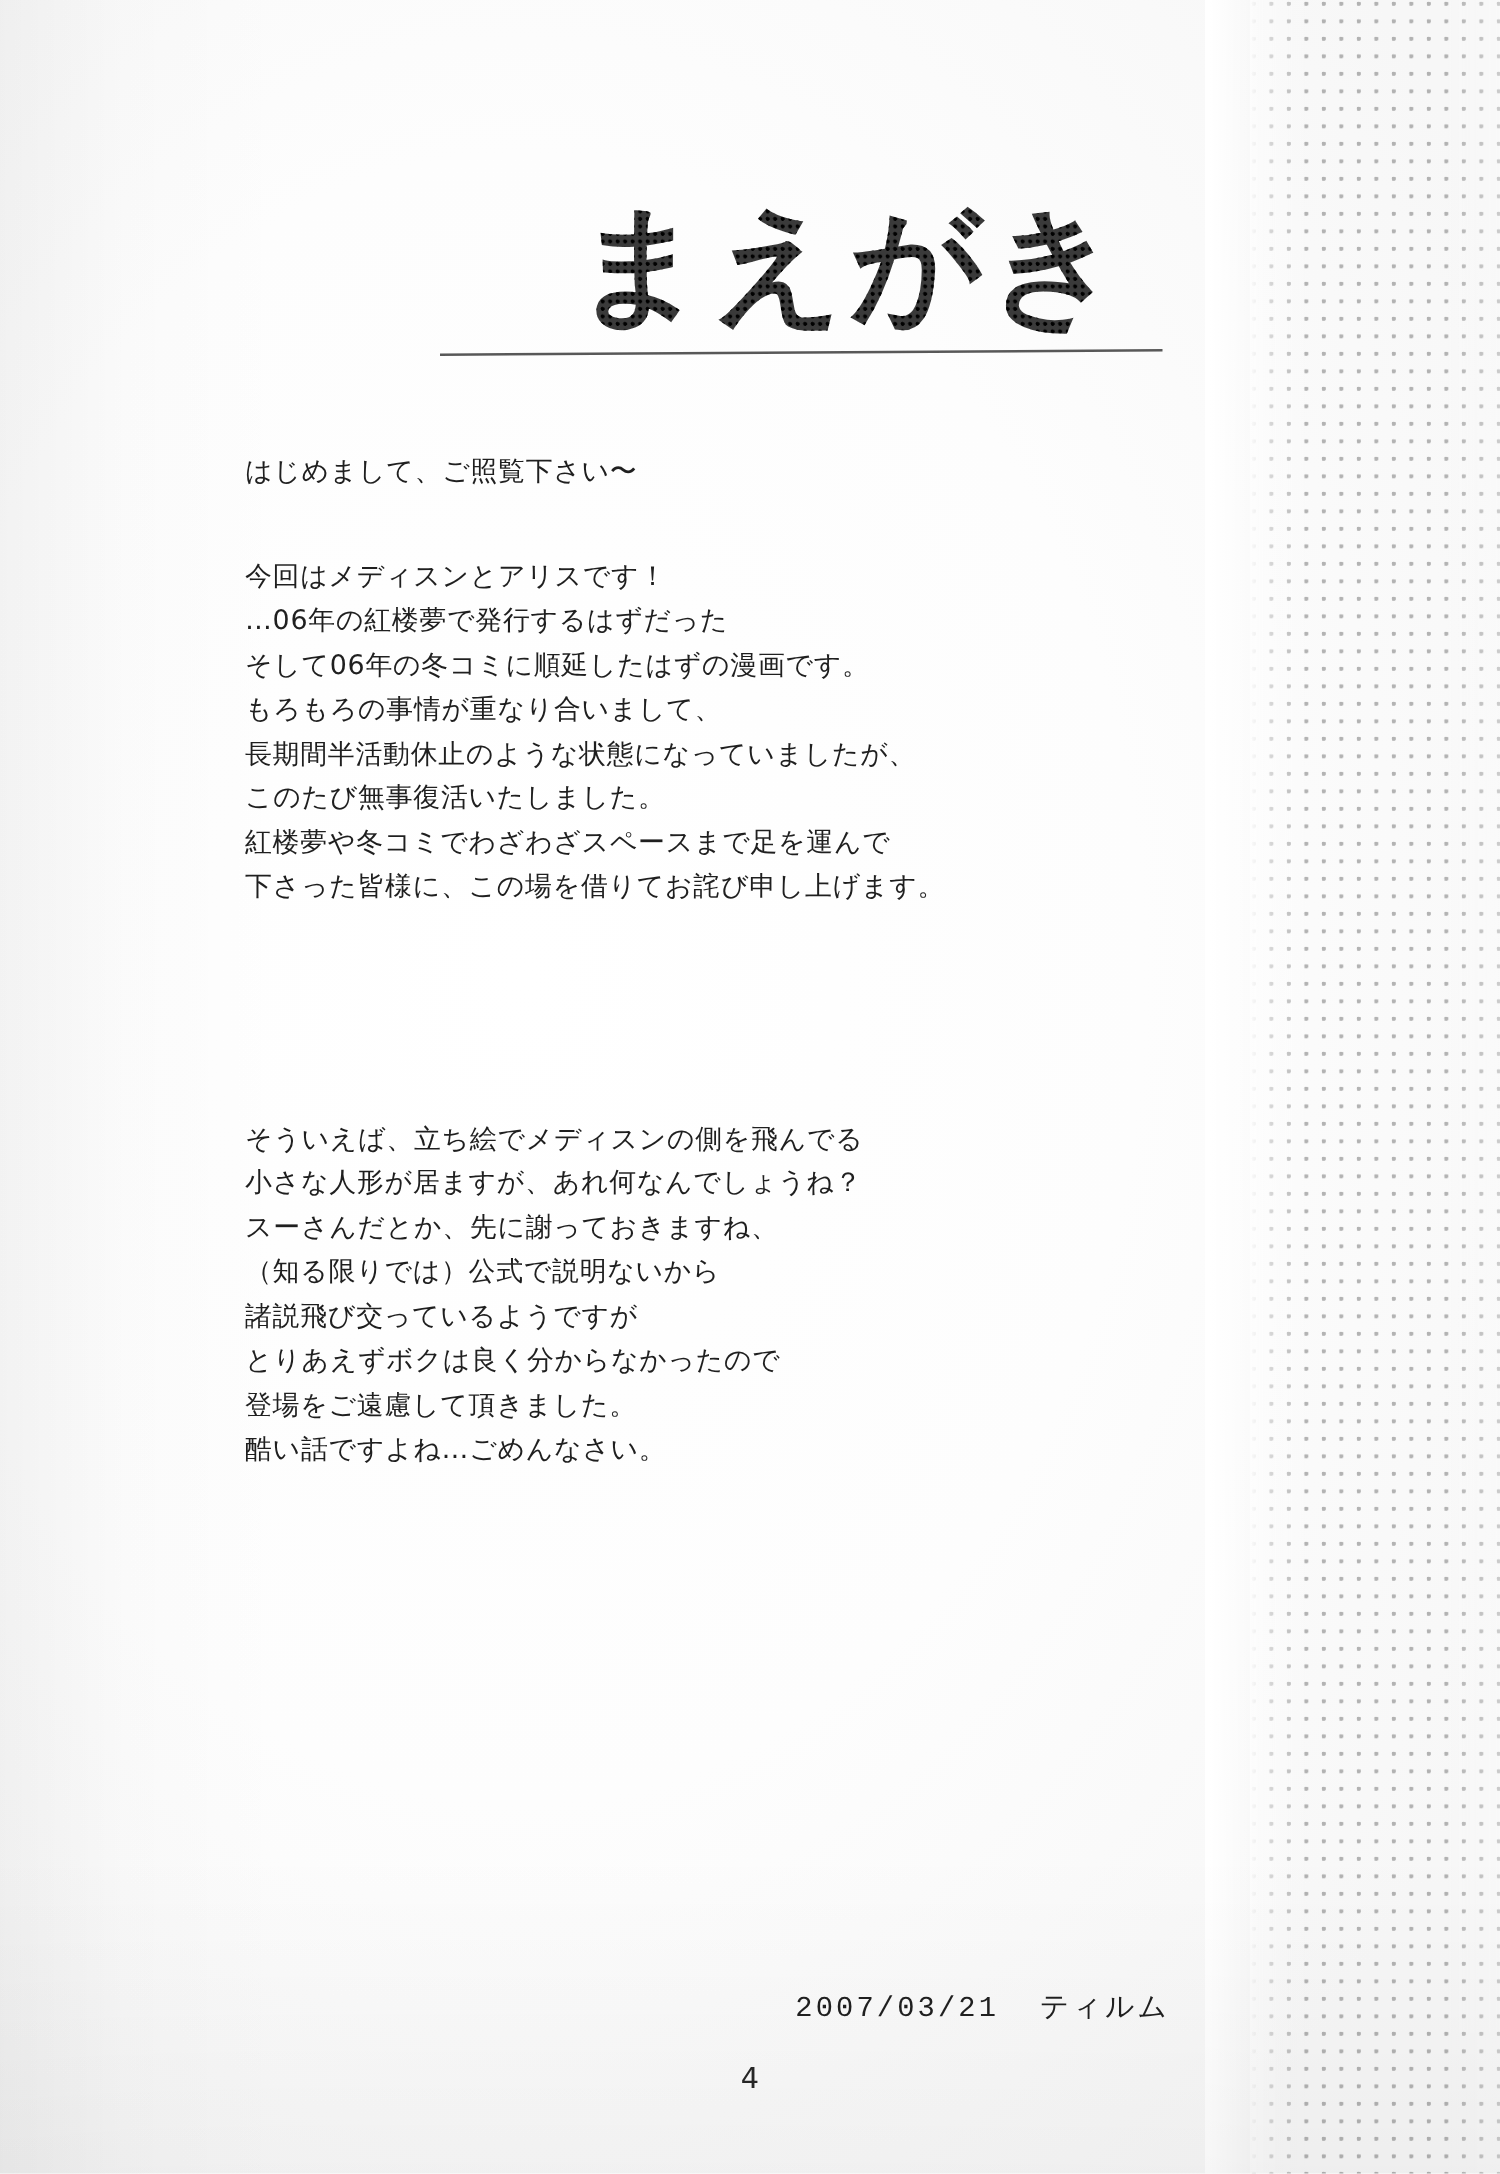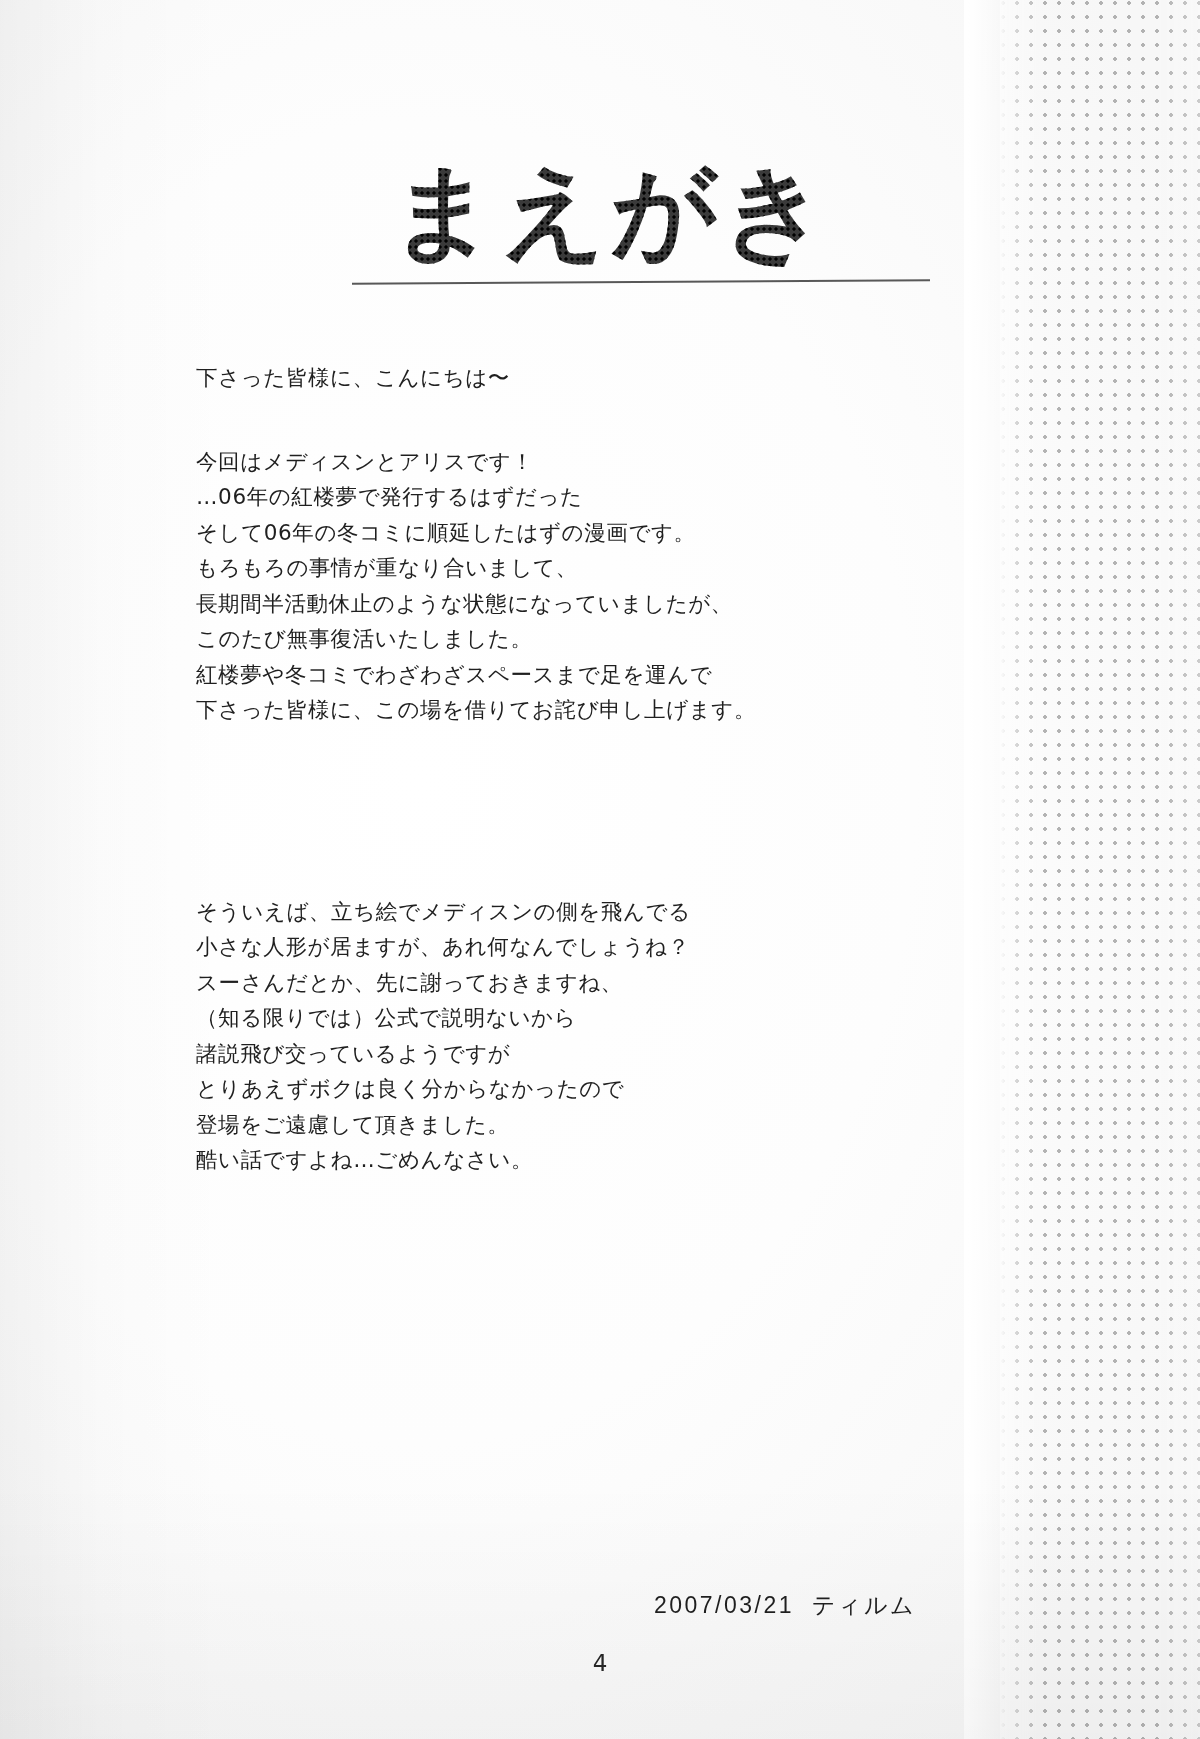--- a/index.html
+++ b/index.html
@@ -77,21 +77,21 @@
     top: 155px;
     width: 580px;
   }
   .title {
     font-family: "DejaVu Sans", sans-serif;
     font-size: 104px;
     font-weight: bold;
     letter-spacing: 4px;
     line-height: 1.08;
     color: #2b2b2b;
-    text-align: left;
+    text-align: center;
     
     background-image:
       radial-gradient(circle at 2px 2px, #000 1.5px, transparent 1.7px),
       linear-gradient(#3a3a3a, #3a3a3a);
     background-size: 6px 6px, 100% 100%;
     -webkit-background-clip: text;
     background-clip: text;
     color: transparent;
     -webkit-text-fill-color: transparent;
     text-shadow: none;
@@ -127,23 +127,23 @@
   .gap-3 { height: 80px; }
   .gap-4 { height: 82px; }
 
   .para.indent {
     margin-left: 14px;
   }
 
   
   .signature {
     position: absolute;
-    right: 284px;
+    right: 264px;
     top: 1590px;
-    font-family: Liberation Sans, sans-serif;
+    font-family: Liberation Mono, monospace;
     font-size: 23px;
     letter-spacing: 2.5px;
     color: #1f1f1f;
     white-space: pre;
     text-align: right;
   }
 
   
   .page-number {
     position: absolute;
@@ -165,21 +165,21 @@
   <div class="tone-strip-inner-edge"></div>
   <div class="page-shadow-left"></div>
   <div class="page-shadow-bottom"></div>
 
   <div class="title-wrap">
     <div class="title">まえがき</div>
     <div class="title-rule"></div>
   </div>
 
   <div class="body-col">
-    <p class="para">下さった皆様に、こんにちは〜</p>
+    <p class="para">はじめまして、ご照覧下さい〜</p>
     <div class="gap-1"></div>
     <p class="para">今回はメディスンとアリスです！
 …06年の紅楼夢で発行するはずだった
 そして06年の冬コミに順延したはずの漫画です。
 もろもろの事情が重なり合いまして、
 長期間半活動休止のような状態になっていましたが、
 このたび無事復活いたしました。
 紅楼夢や冬コミでわざわざスペースまで足を運んで
 下さった皆様に、この場を借りてお詫び申し上げます。</p>
     <div class="gap-2"></div>

